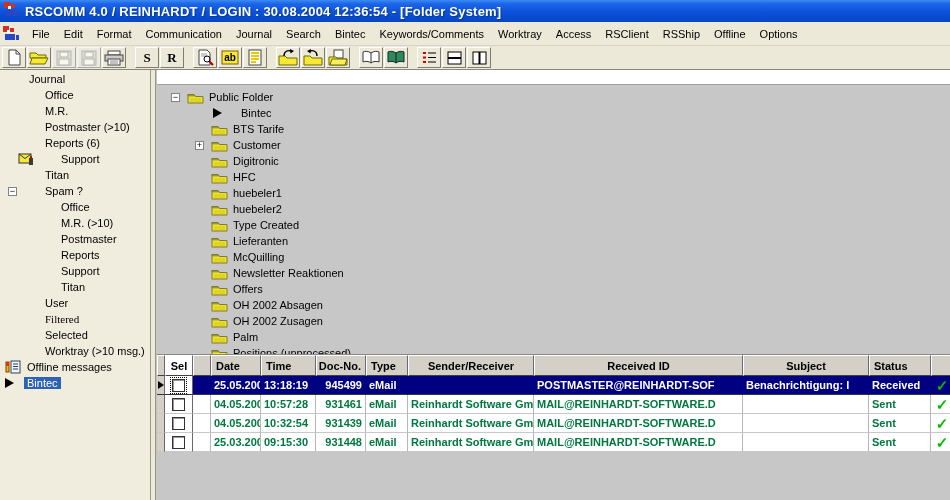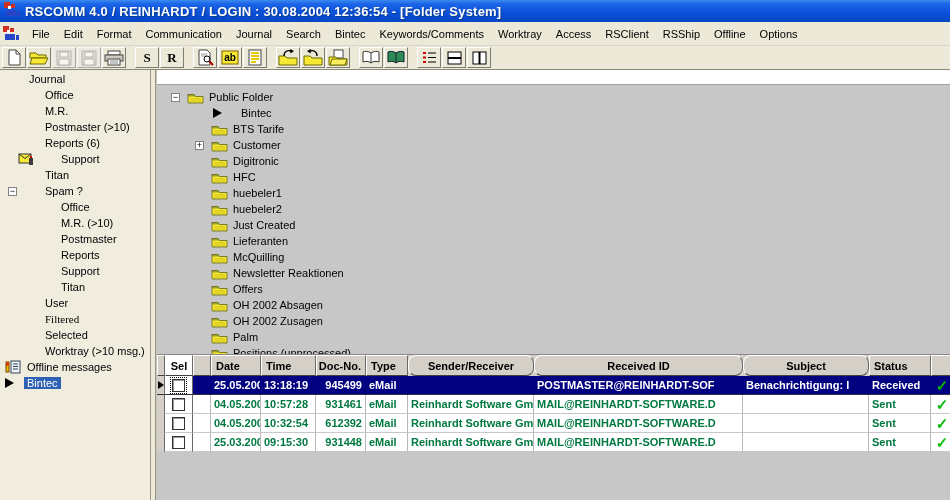--- a/index.html
+++ b/index.html
@@ -41,21 +41,21 @@
   .treepanel { height:270px; background:#C7C7C7; overflow:hidden; padding-top:4px; flex:none;
     border-bottom:1px solid #888; }
   .tree-row { height:16px; display:flex; align-items:center; position:relative; white-space:nowrap; cursor:default; }
   .tree-label { padding-left:2px; }
 
   .grid { flex:none; }
   .grid-header { display:flex; background:#D4D0C8; height:21px; }
   .gh-cell { font-weight:bold; display:flex; align-items:center; padding:0 4px;
     border-right:1px solid #6a6a6a; border-top:1px solid #fff; border-left:1px solid #fff;
     border-bottom:1px solid #404040; overflow:hidden; white-space:nowrap; flex:none; }
-  .gh-center { justify-content:center;border-radius:8px; }
+  .gh-center { justify-content:center; }
   .grid-row { display:flex; height:19px; background:#fff; font-weight:bold; color:#007840; }
   .g-cell { display:flex; align-items:center; padding:0 3px; border-right:1px solid #b8b8b8;
     border-bottom:1px solid #c8c8c8; overflow:hidden; white-space:nowrap; flex:none; }
   .grid-row.selected { background:#000080; color:#fff; }
   .grid-row.selected .g-cell { border-right-color:#000080; border-bottom-color:#334; }
   .col-marker { width:8px;  background:#D4D0C8; border-right:1px solid #6a6a6a !important; padding:0; justify-content:center; }
   .col-sel    { width:28px; background:#fff; justify-content:center; border-right:1px solid #6a6a6a !important; }
   .col-gap    { width:18px; }
   .col-date   { width:50px; padding-right:0; }
   .col-time   { width:55px; }
@@ -462,21 +462,21 @@
           <span class="tree-label" style="margin-left: 74px;">huebeler2</span>
         </div>
         <div class="tree-row">
           <span class="side-icon-wrap tree-icon" style="display: flex; left: 54px;">
             <svg width="17" height="13" viewBox="0 0 17 13">
               <path d="M1 3.5h6l1.5 2H16V12H1z" fill="#F0E428" stroke="#7a7a30"></path>
               <path d="M1 3.5h6l1 1.3H1z" fill="#F0E428" stroke="#7a7a30"></path>
               <path d="M3 8h11M3 10h11" stroke="#d2c51e"></path>
             </svg>
           </span>
-          <span class="tree-label" style="margin-left: 74px;">Just Created</span>
+          <span class="tree-label" style="margin-left: 74px;">Type Created</span>
         </div>
         <div class="tree-row">
           <span class="side-icon-wrap tree-icon" style="display: flex; left: 54px;">
             <svg width="17" height="13" viewBox="0 0 17 13">
               <path d="M1 3.5h6l1.5 2H16V12H1z" fill="#F0E428" stroke="#7a7a30"></path>
               <path d="M1 3.5h6l1 1.3H1z" fill="#F0E428" stroke="#7a7a30"></path>
               <path d="M3 8h11M3 10h11" stroke="#d2c51e"></path>
             </svg>
           </span>
           <span class="tree-label" style="margin-left: 74px;">Lieferanten</span>
@@ -613,21 +613,21 @@
             <div class="g-cell col-last"></div>
           </div>
           <div class="grid-row">
             <div class="g-cell col-marker"></div>
             <div class="g-cell col-sel">
               <span class="checkbox"></span>
             </div>
             <div class="g-cell col-gap"></div>
             <div class="g-cell col-date">04.05.2004</div>
             <div class="g-cell col-time">10:32:54</div>
-            <div class="g-cell col-docno">612392</div>
+            <div class="g-cell col-docno">931439</div>
             <div class="g-cell col-type">eMail</div>
             <div class="g-cell col-sender">Reinhardt Software Gm</div>
             <div class="g-cell col-received">MAIL@REINHARDT-SOFTWARE.D</div>
             <div class="g-cell col-subject"></div>
             <div class="g-cell col-status">Sent</div>
             <div class="g-cell col-check">
               <span class="checkmark">✓</span>
             </div>
             <div class="g-cell col-by">MR</div>
             <div class="g-cell col-last"></div>

